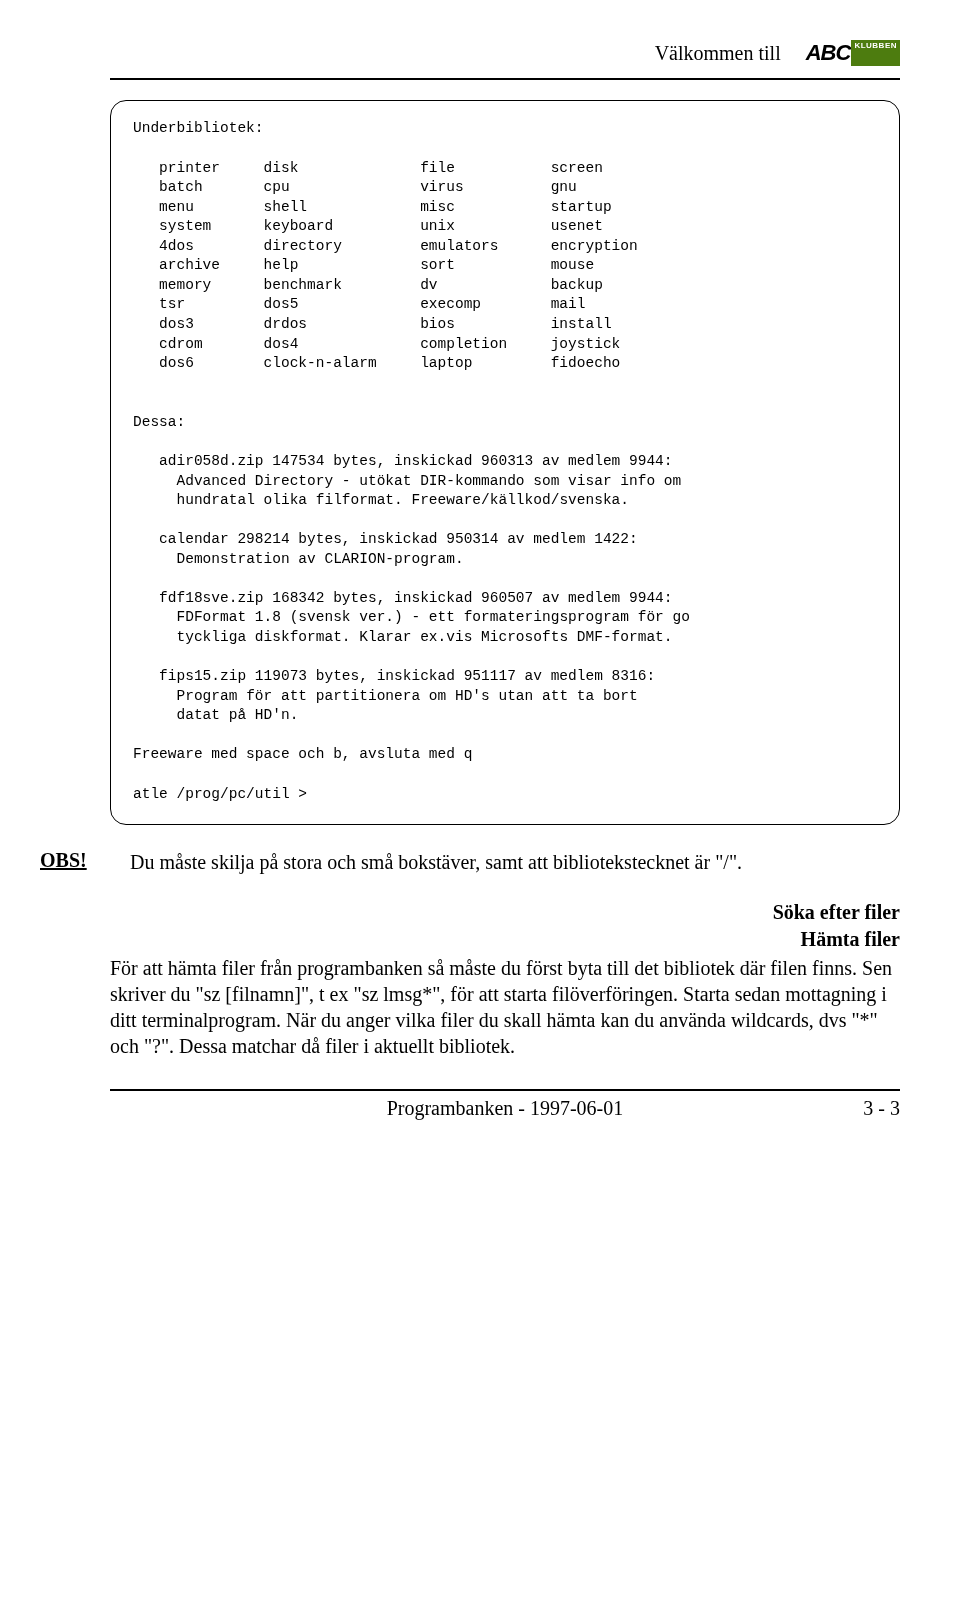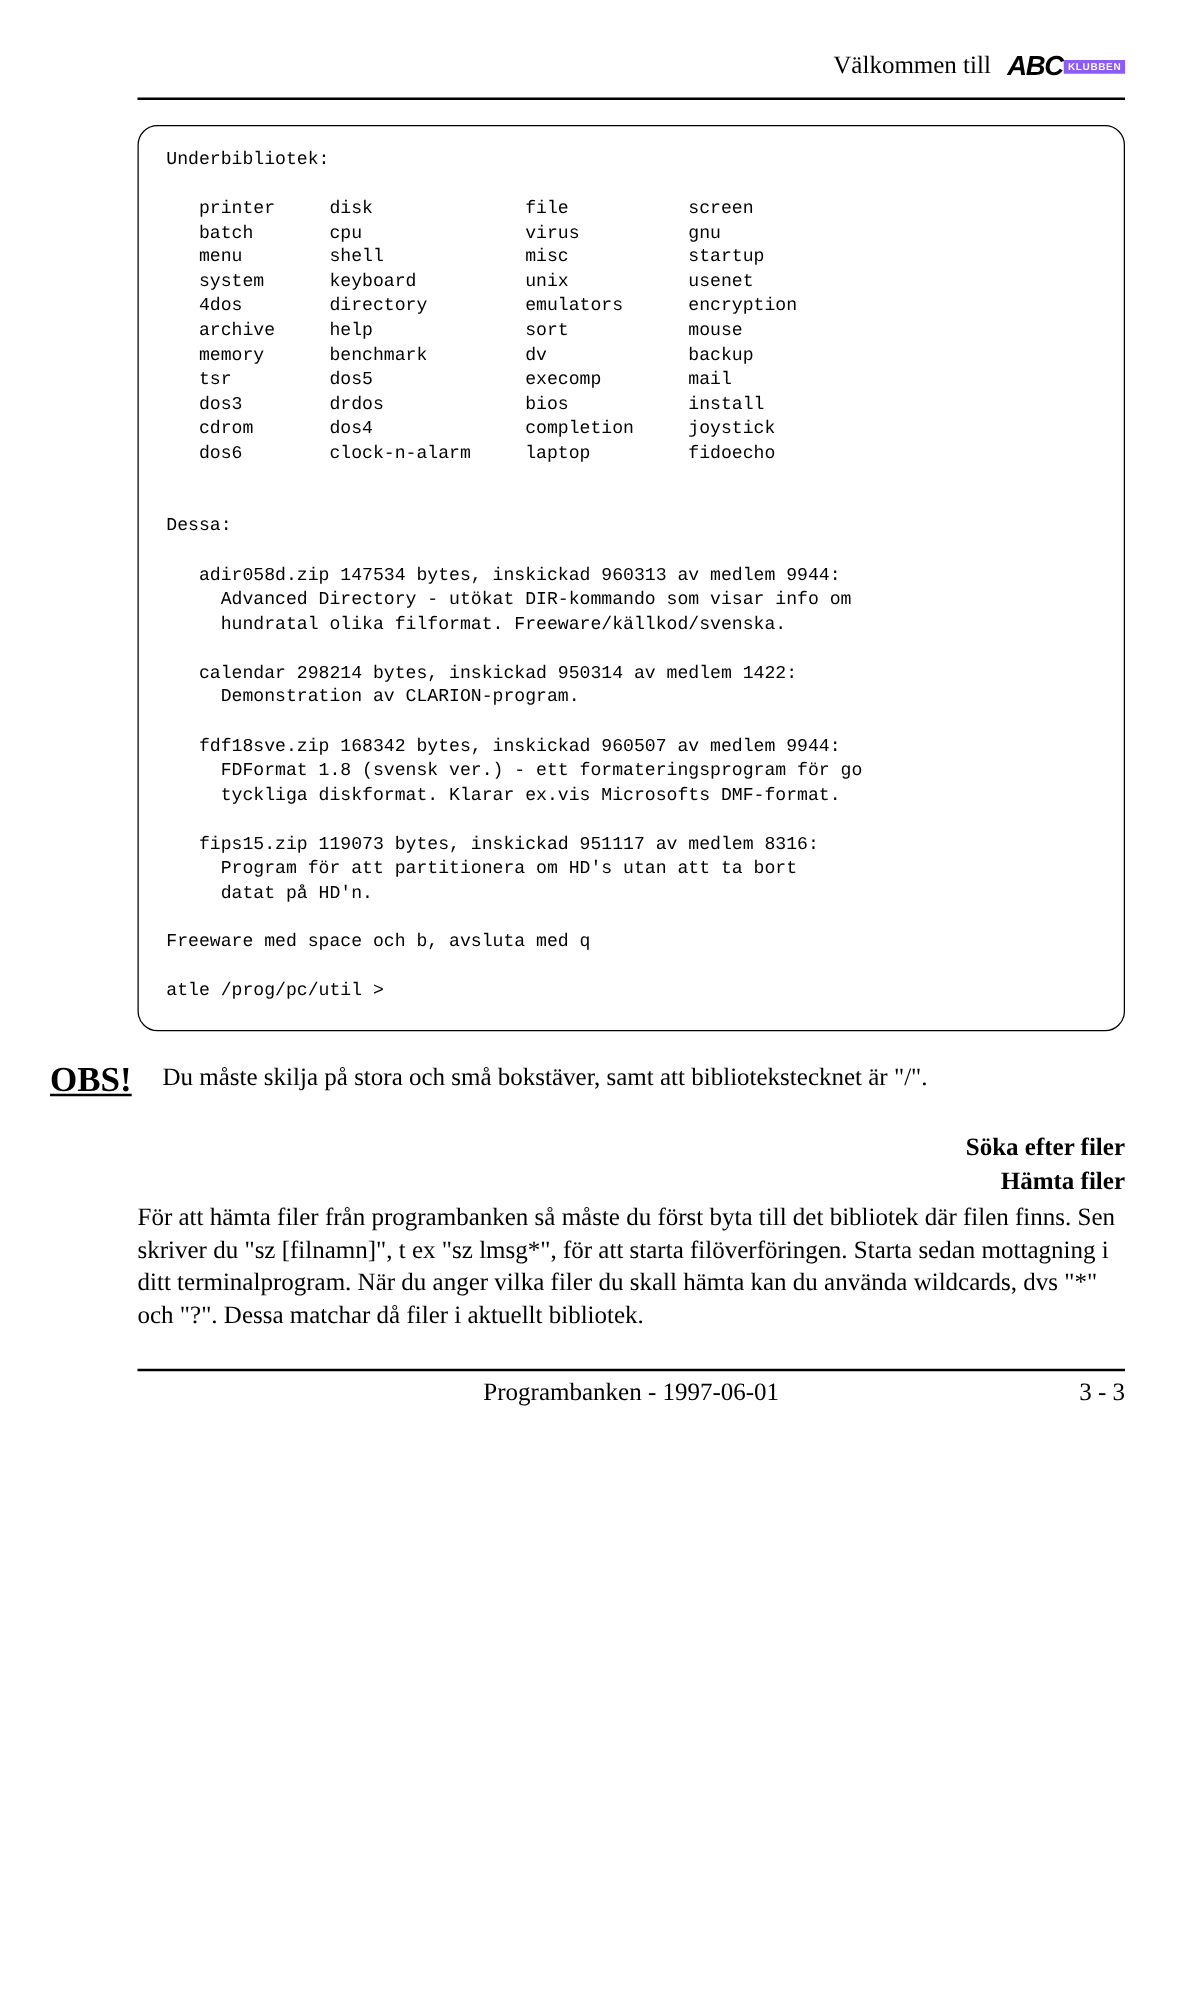--- a/index.html
+++ b/index.html
@@ -17,33 +17,32 @@
   .header-line {
     text-align: right;
     font-size: 20px;
     margin-bottom: 12px;
   }
   .header-line .welcome {
     vertical-align: middle;
   }
   .logo {
     display: inline-flex;
-    align-items: center;
     vertical-align: middle;
-    margin-left: 8px;
+    margin-left: 20px;
   }
   .logo-abc {
     font-family: Arial, Helvetica, sans-serif;
     font-style: italic;
     font-weight: 900;
     font-size: 22px;
     letter-spacing: -1px;
   }
   .logo-klubben {
-    background: #8b5cf6;
+    background: #4d7c0f;
     color: #fff;
     font-family: Arial, Helvetica, sans-serif;
     font-size: 8px;
     font-weight: bold;
     letter-spacing: 0.5px;
     padding: 1px 3px;
     margin-left: 1px;
   }
   .hr-header {
     border: none;
@@ -64,21 +63,21 @@
     white-space: pre-wrap;
   }
   .obs-row {
     display: flex;
     margin: 12px 0 26px 0;
     align-items: flex-start;
   }
   .obs-label {
     font-weight: bold;
     text-decoration: underline;
-    font-size: 28px;
+    font-size: 20px;
     min-width: 70px;
     margin-right: 20px;
     margin-left: -70px;
   }
   .obs-text {
     font-size: 20px;
     line-height: 1.3;
   }
   .section-heading {
     font-weight: bold;

